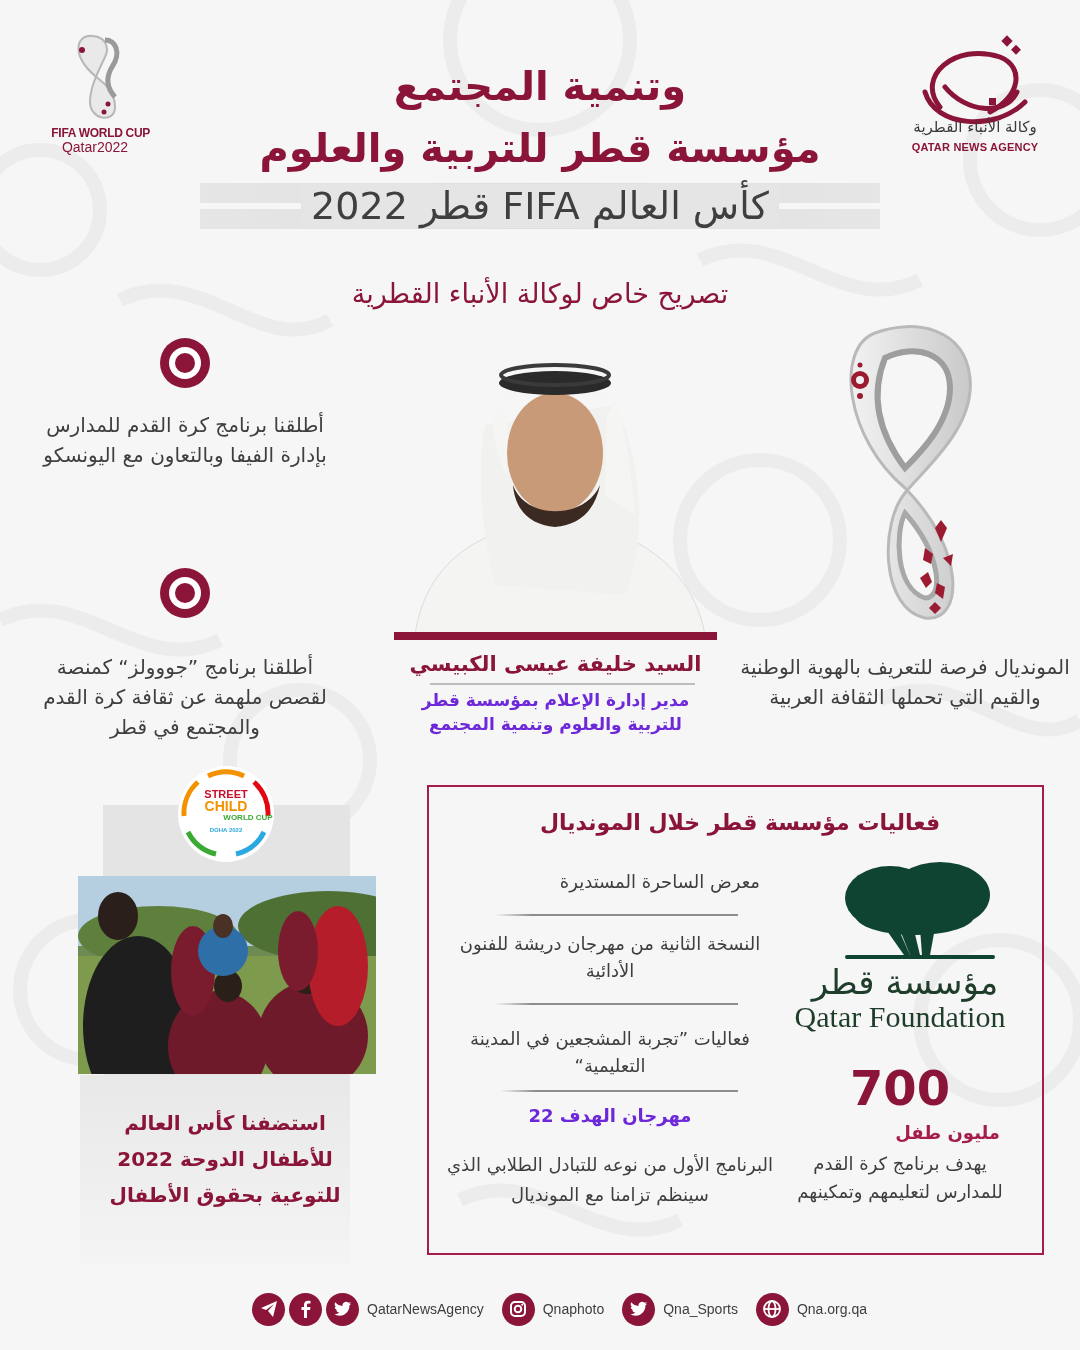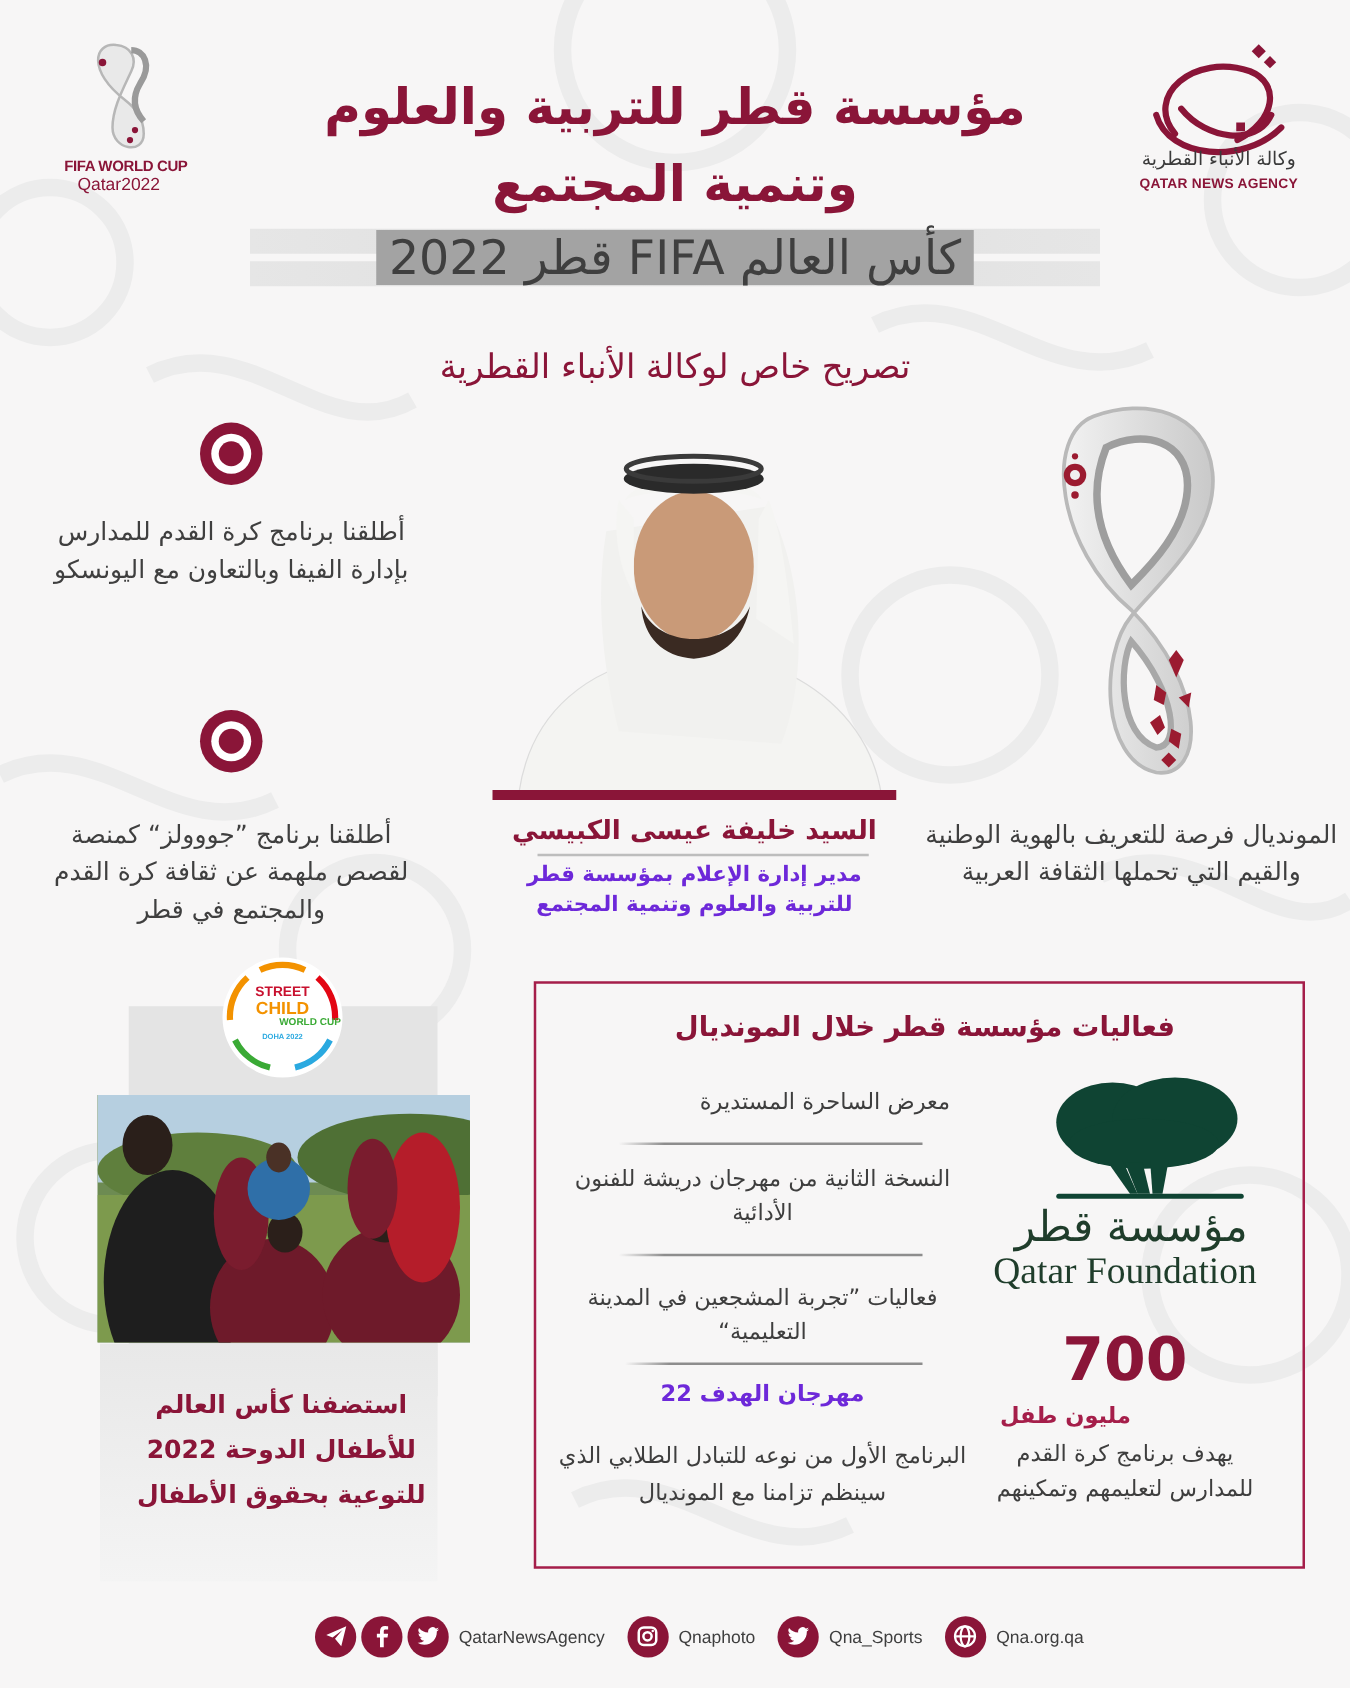--- a/index.html
+++ b/index.html
@@ -8,21 +8,21 @@
   .bg-pattern { position: absolute; inset: 0; pointer-events: none; }
   .abs { position: absolute; }
   .rtl { direction: rtl; text-align: center; }
 
   
   .title-main { left: 250px; width: 580px; top: 55px; font-size: 40px; font-weight: bold; color: #8a1538; line-height: 62px; }
   .bar-strip { left: 200px; width: 680px; top: 183px; height: 46px; }
   .bar-strip .s1 { position:absolute; left:0; right:0; top:0; height:20px; background: linear-gradient(90deg,#e6e6e6,#dedede 50%,#e6e6e6); }
   .bar-strip .s2 { position:absolute; left:0; right:0; top:26px; height:20px; background: linear-gradient(90deg,#e6e6e6,#dedede 50%,#e6e6e6); }
   .title-sub { left: 200px; width: 680px; top: 178px; font-size: 38px; color: #3f3f3f; line-height: 56px; }
-  .title-sub span { background: #a3a3a3; padding: 0 10px; }
+  .title-sub span { background: #e5e5e5; padding: 0 10px; }
   .statement { left: 240px; width: 600px; top: 272px; font-size: 27px; color: #8a1538; line-height: 44px; }
 
   
   .qna-logo { left: 905px; top: 32px; width: 145px; height: 130px; }
   .qna-ar { left: 900px; top: 118px; width: 150px; font-size: 15px; color: #3a3a3a; text-align: center; direction: rtl; }
   .qna-en { left: 900px; top: 141px; width: 150px; font-size: 11px; font-weight: bold; color: #8a1538; text-align: center; font-family: "Liberation Sans", sans-serif; letter-spacing: .2px; }
   .fifa-logo { left: 60px; top: 32px; width: 80px; height: 95px; }
   .fifa-text1 { left: 40px; top: 126px; width: 110px; font-size: 12px; font-weight: bold; color: #8a1538; text-align: right; font-family: "Liberation Sans", sans-serif; letter-spacing: -0.3px; }
   .fifa-text2 { left: 40px; top: 139px; width: 110px; font-size: 14px; color: #8a1538; text-align: center; font-family: "Liberation Sans", sans-serif; }
 
@@ -45,21 +45,21 @@
   .events-box { left: 427px; top: 785px; width: 617px; height: 470px; border: 2px solid #a51e4a; border-bottom: 2px solid #a51e4a; }
   .events-title { left: 470px; top: 805px; width: 540px; font-size: 22px; font-weight: bold; color: #8a1538; line-height: 36px; }
   .event { font-size: 18px; line-height: 27px; color: #3e3e3e; direction: rtl; text-align: center; }
   .ev-sep { height: 2px; background: linear-gradient(90deg, rgba(150,150,150,0), #8d8d8d 15%, #8d8d8d); }
   .event-bold { font-size: 18px; font-weight: bold; color: #6d28d9; direction: rtl; text-align: center; }
 
   .qf-tree { left: 830px; top: 860px; width: 180px; height: 105px; }
   .qf-ar { left: 780px; top: 962px; width: 250px; font-size: 34px; color: #1f3d2b; direction: rtl; text-align: center; letter-spacing: 4px; }
   .qf-en { left: 770px; top: 1000px; width: 260px; font-size: 30px; color: #1f3d2b; font-family: "Liberation Serif", serif; text-align: center; }
   .stat-num { left: 830px; top: 1060px; width: 140px; font-size: 48px; font-weight: bold; color: #8a1538; text-align: center; font-family: "DejaVu Sans", sans-serif; }
-  .stat-unit { left: 800px; top: 1122px; width: 200px; font-size: 18px; font-weight: bold; color: #a51e4a; text-align: left; direction: rtl; }
+  .stat-unit { left: 800px; top: 1122px; width: 200px; font-size: 18px; font-weight: bold; color: #a51e4a; text-align: right; direction: rtl; }
   .stat-desc { left: 790px; top: 1150px; width: 220px; font-size: 18px; line-height: 28px; color: #3e3e3e; direction: rtl; text-align: center; }
 
   
   .sc-panel { left: 103px; top: 805px; width: 247px; height: 312px; background: #e4e4e4; }
   .sc-panel-bottom { left: 80px; top: 1075px; width: 270px; height: 190px; background: linear-gradient(180deg,#e8e8e8,#f4f4f4); }
   .sc-logo { left: 178px; top: 766px; width: 96px; height: 96px; border-radius: 50%; background: #fff; }
   .sc-photo { left: 78px; top: 876px; width: 298px; height: 198px; overflow: hidden; background: #6d8b52; }
   .sc-caption { left: 100px; top: 1105px; width: 250px; font-size: 20px; font-weight: bold; color: #8a1538; line-height: 36px; direction: rtl; text-align: center; }
 
   
@@ -104,22 +104,22 @@
   <path d="M40 48 C 10 25, 15 2, 33 4 C 45 5, 50 15, 45 25 C 38 40, 30 55, 30 70 C 30 88, 55 92, 55 75 C 55 60, 45 52, 40 48 Z" fill="#e9e9e9" stroke="#b7b7b7" stroke-width="2"></path>
   <path d="M45 8 C 55 8, 62 20, 52 35 C 46 45, 46 55, 55 65" fill="none" stroke="#9a9a9a" stroke-width="5"></path>
   <circle cx="22" cy="18" r="3" fill="#8a1538"></circle>
   <circle cx="48" cy="72" r="2.5" fill="#8a1538"></circle>
   <circle cx="44" cy="80" r="2.5" fill="#8a1538"></circle>
 </svg>
 <div class="abs fifa-text1">FIFA WORLD CUP</div>
 <div class="abs fifa-text2">Qatar2022</div>
 
 <div class="abs rtl title-main">
+  <div>وتنمية المجتمع</div>
   <div>مؤسسة قطر للتربية والعلوم</div>
-  <div>وتنمية المجتمع</div>
 </div>
 <div class="abs bar-strip">
     <div class="s1"></div>
     <div class="s2"></div>
   </div>
 <div class="abs rtl title-sub"><span>كأس العالم FIFA قطر 2022</span></div>
 <div class="abs rtl statement">تصريح خاص لوكالة الأنباء القطرية</div>
 
 <div class="abs target" style="left:160px; top:338px;">
     <div class="ring">

